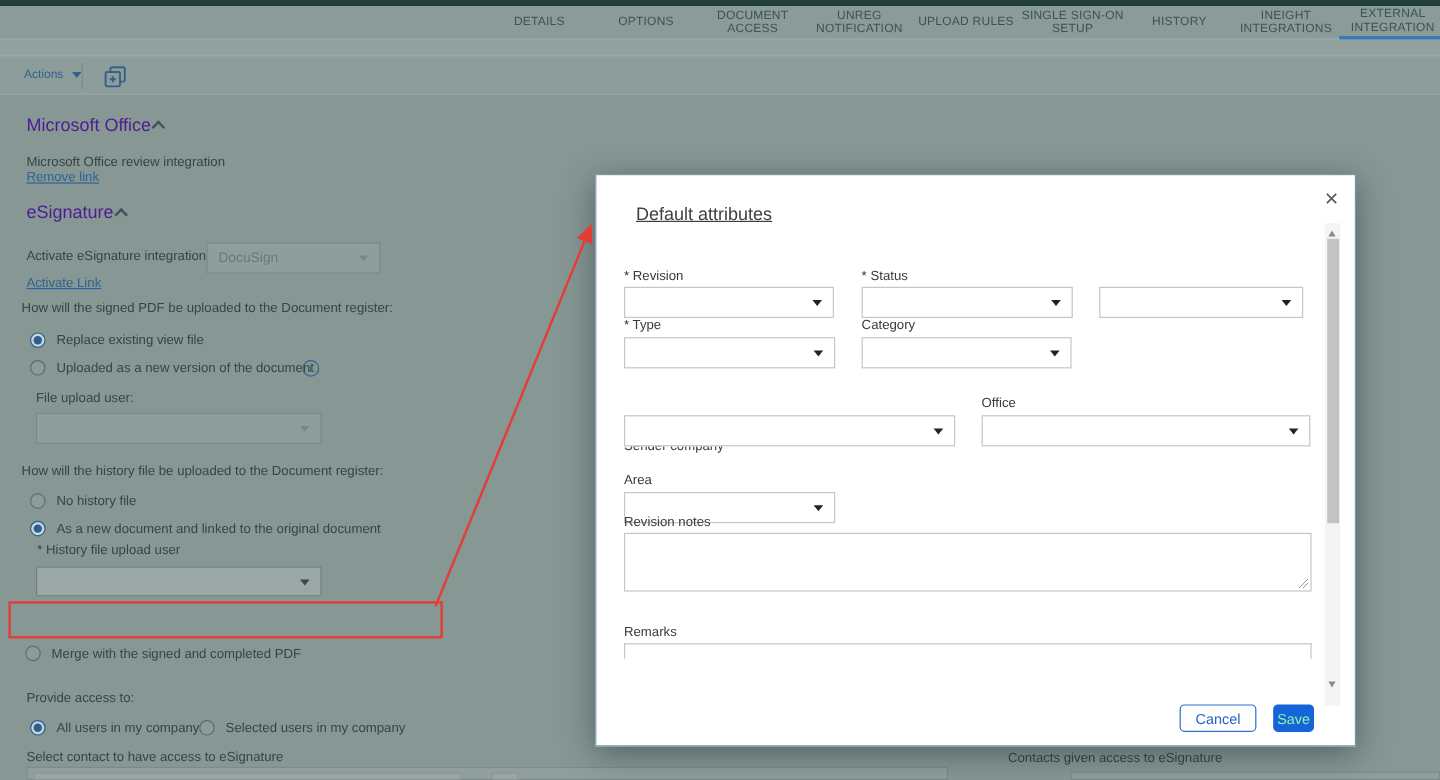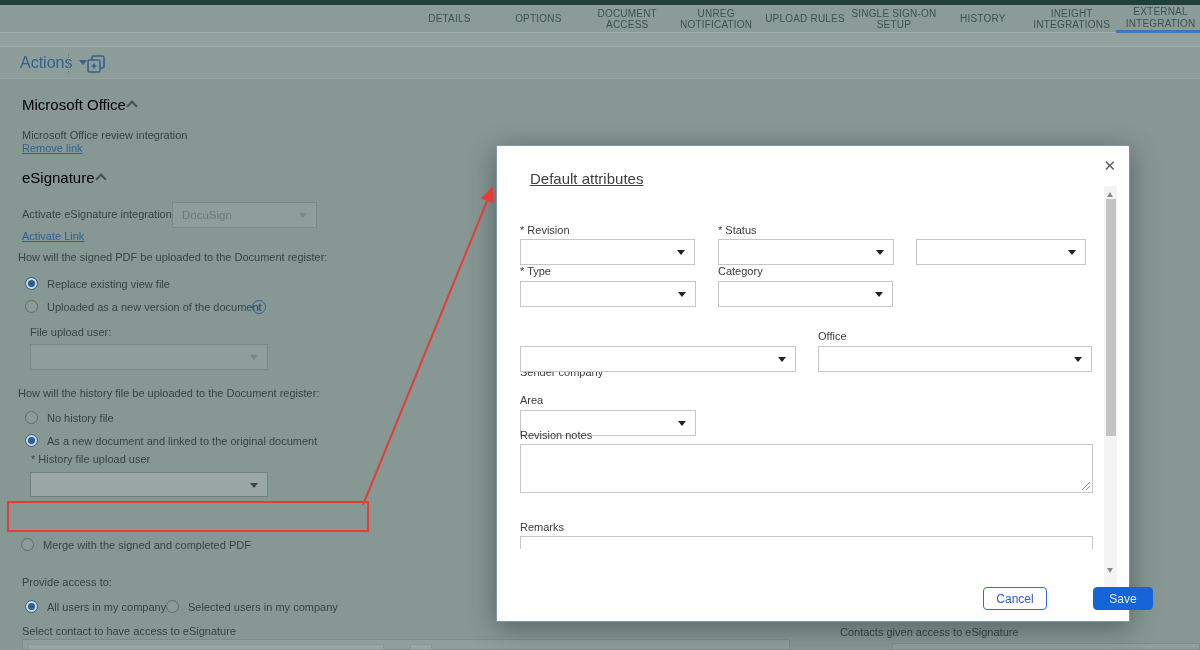--- a/index.html
+++ b/index.html
@@ -11,27 +11,27 @@
   .topstrip { position:absolute; left:0; top:0; width:1200px; height:5px; background:#21403c; }
   .tabbar { position:absolute; left:0; top:5px; width:1200px; height:28px; background:#8a9b98; border-bottom:1px solid #a3b1ae; }
   .tabs { position:absolute; left:405px; top:0; width:800px; height:28px; display:flex; }
   .tab { flex:1; display:flex; align-items:center; justify-content:center; text-align:center;
          font-size:10px; line-height:1.15; color:#3d5255; letter-spacing:.2px; cursor:pointer; }
   .tab.active { border-bottom:3px solid #3a7ab8; }
   .subheader { position:absolute; left:0; top:33px; width:1200px; height:13px; background:#93a29f; }
   .toolbar { position:absolute; left:0; top:46px; width:1200px; height:33px; background:#8c9d9a;
              border-top:1px solid #9dabaa; border-bottom:1px solid #96a5a2; }
   .actions-btn { position:absolute; left:20px; top:0; height:100%; display:flex; align-items:center; gap:7px;
-                 color:#33618c; font-size:16px; cursor:pointer; }
+                 color:#33618c; font-size:10px; cursor:pointer; }
   .caret-down { width:0; height:0; border-left:4px solid transparent; border-right:4px solid transparent; border-top:5px solid #33618c; }
   .toolbar-sep { position:absolute; left:68px; top:6px; height:21px; border-left:1px dotted #66797c; }
   .copy-icon { position:absolute; left:86px; top:7px; cursor:pointer; }
 
   
-  .sec-title { position:absolute; display:flex; align-items:center; gap:2px; font-size:15px; color:#000000; }
+  .sec-title { position:absolute; display:flex; align-items:center; gap:2px; font-size:15px; color:#4c1d95; }
   .chev-up { width:8px; height:8px; border-left:2px solid #41535a; border-top:2px solid #41535a;
              transform:rotate(45deg); margin-top:3px; cursor:pointer; }
   .lbl { position:absolute; font-size:11px; color:#364545; white-space:nowrap; }
   .lbl.dim { color:#64767
 
 5; }
   .link { position:absolute; font-size:11px; color:#2d6496; text-decoration:underline; white-space:nowrap; cursor:pointer; }
   .dd { position:absolute; height:26px; border:1px solid #7b8986; background:#909e9b; font-size:11.5px;
         color:#69797a; line-height:24px; padding-left:9px; }
   .dd-arrow { position:absolute; right:9px; top:50%; margin-top:-2px; width:0; height:0;
@@ -69,21 +69,21 @@
   .m-ta.cut { border-bottom:none; }
   .scrollbar { position:absolute; left:607px; top:40px; width:13px; height:402px; background:#f4f4f4; }
   .sb-up { position:absolute; left:3px; top:6px; width:0; height:0;
            border-left:3.5px solid transparent; border-right:3.5px solid transparent; border-bottom:5px solid #8a8a8a; cursor:pointer; }
   .sb-down { position:absolute; left:3px; bottom:15px; width:0; height:0;
            border-left:3.5px solid transparent; border-right:3.5px solid transparent; border-top:5px solid #8a8a8a; cursor:pointer; }
   .sb-thumb { position:absolute; left:1.5px; top:13px; width:10px; height:237px; background:#c3c3c3; cursor:grab; }
   .btn { position:absolute; height:23px; border-radius:4px; font-size:12px; display:flex; align-items:center;
          justify-content:center; cursor:pointer; font-family:"Liberation Sans", sans-serif; }
   .btn-cancel { left:486px; top:441px; width:64px; background:#fff; border:1px solid #2e6fd0; color:#2761c6; }
-  .btn-save { left:564px; top:441px; width:60px; background:#1565d8; border:1px solid #1565d8; color:#e5e5e5;margin-left:32px; }
+  .btn-save { left:564px; top:441px; width:34px; background:#1565d8; border:1px solid #1565d8; color:#86efac; }
 </style>
 </head>
 <body>
 
 <div class="screen">
 
   <div class="topstrip"></div>
   <div class="tabbar">
     <div class="tabs">
       <div class="tab">DETAILS</div>

